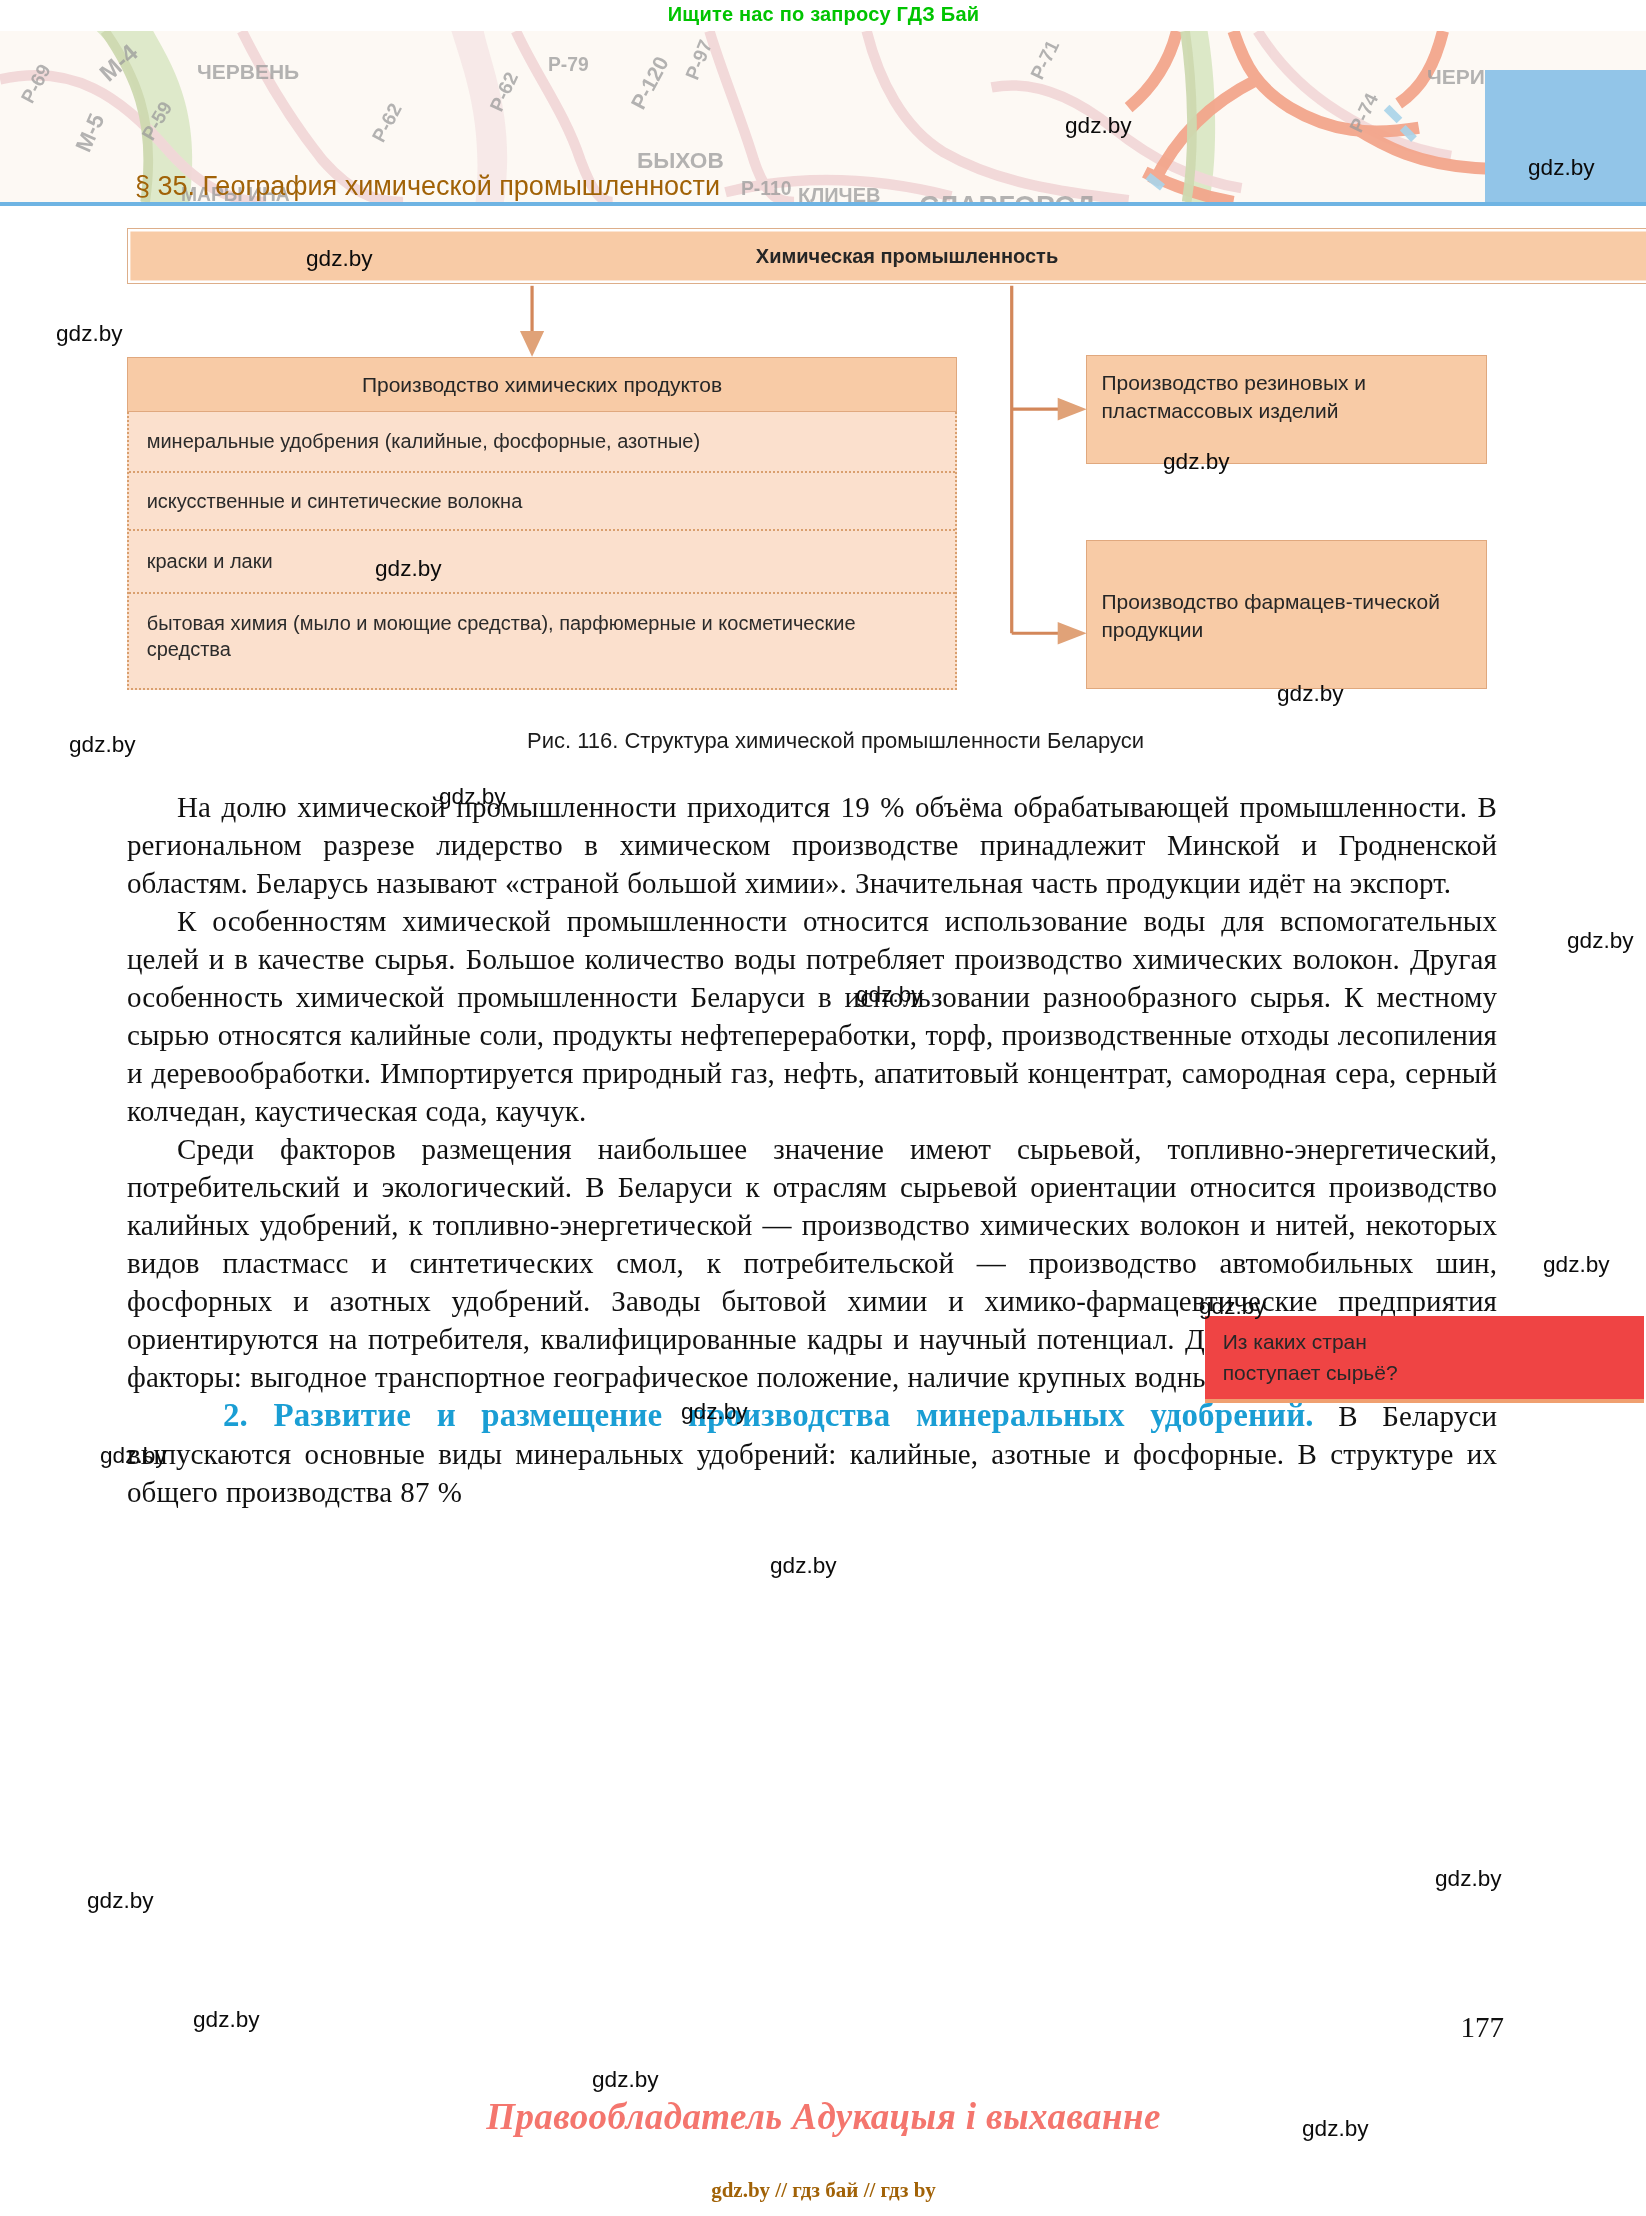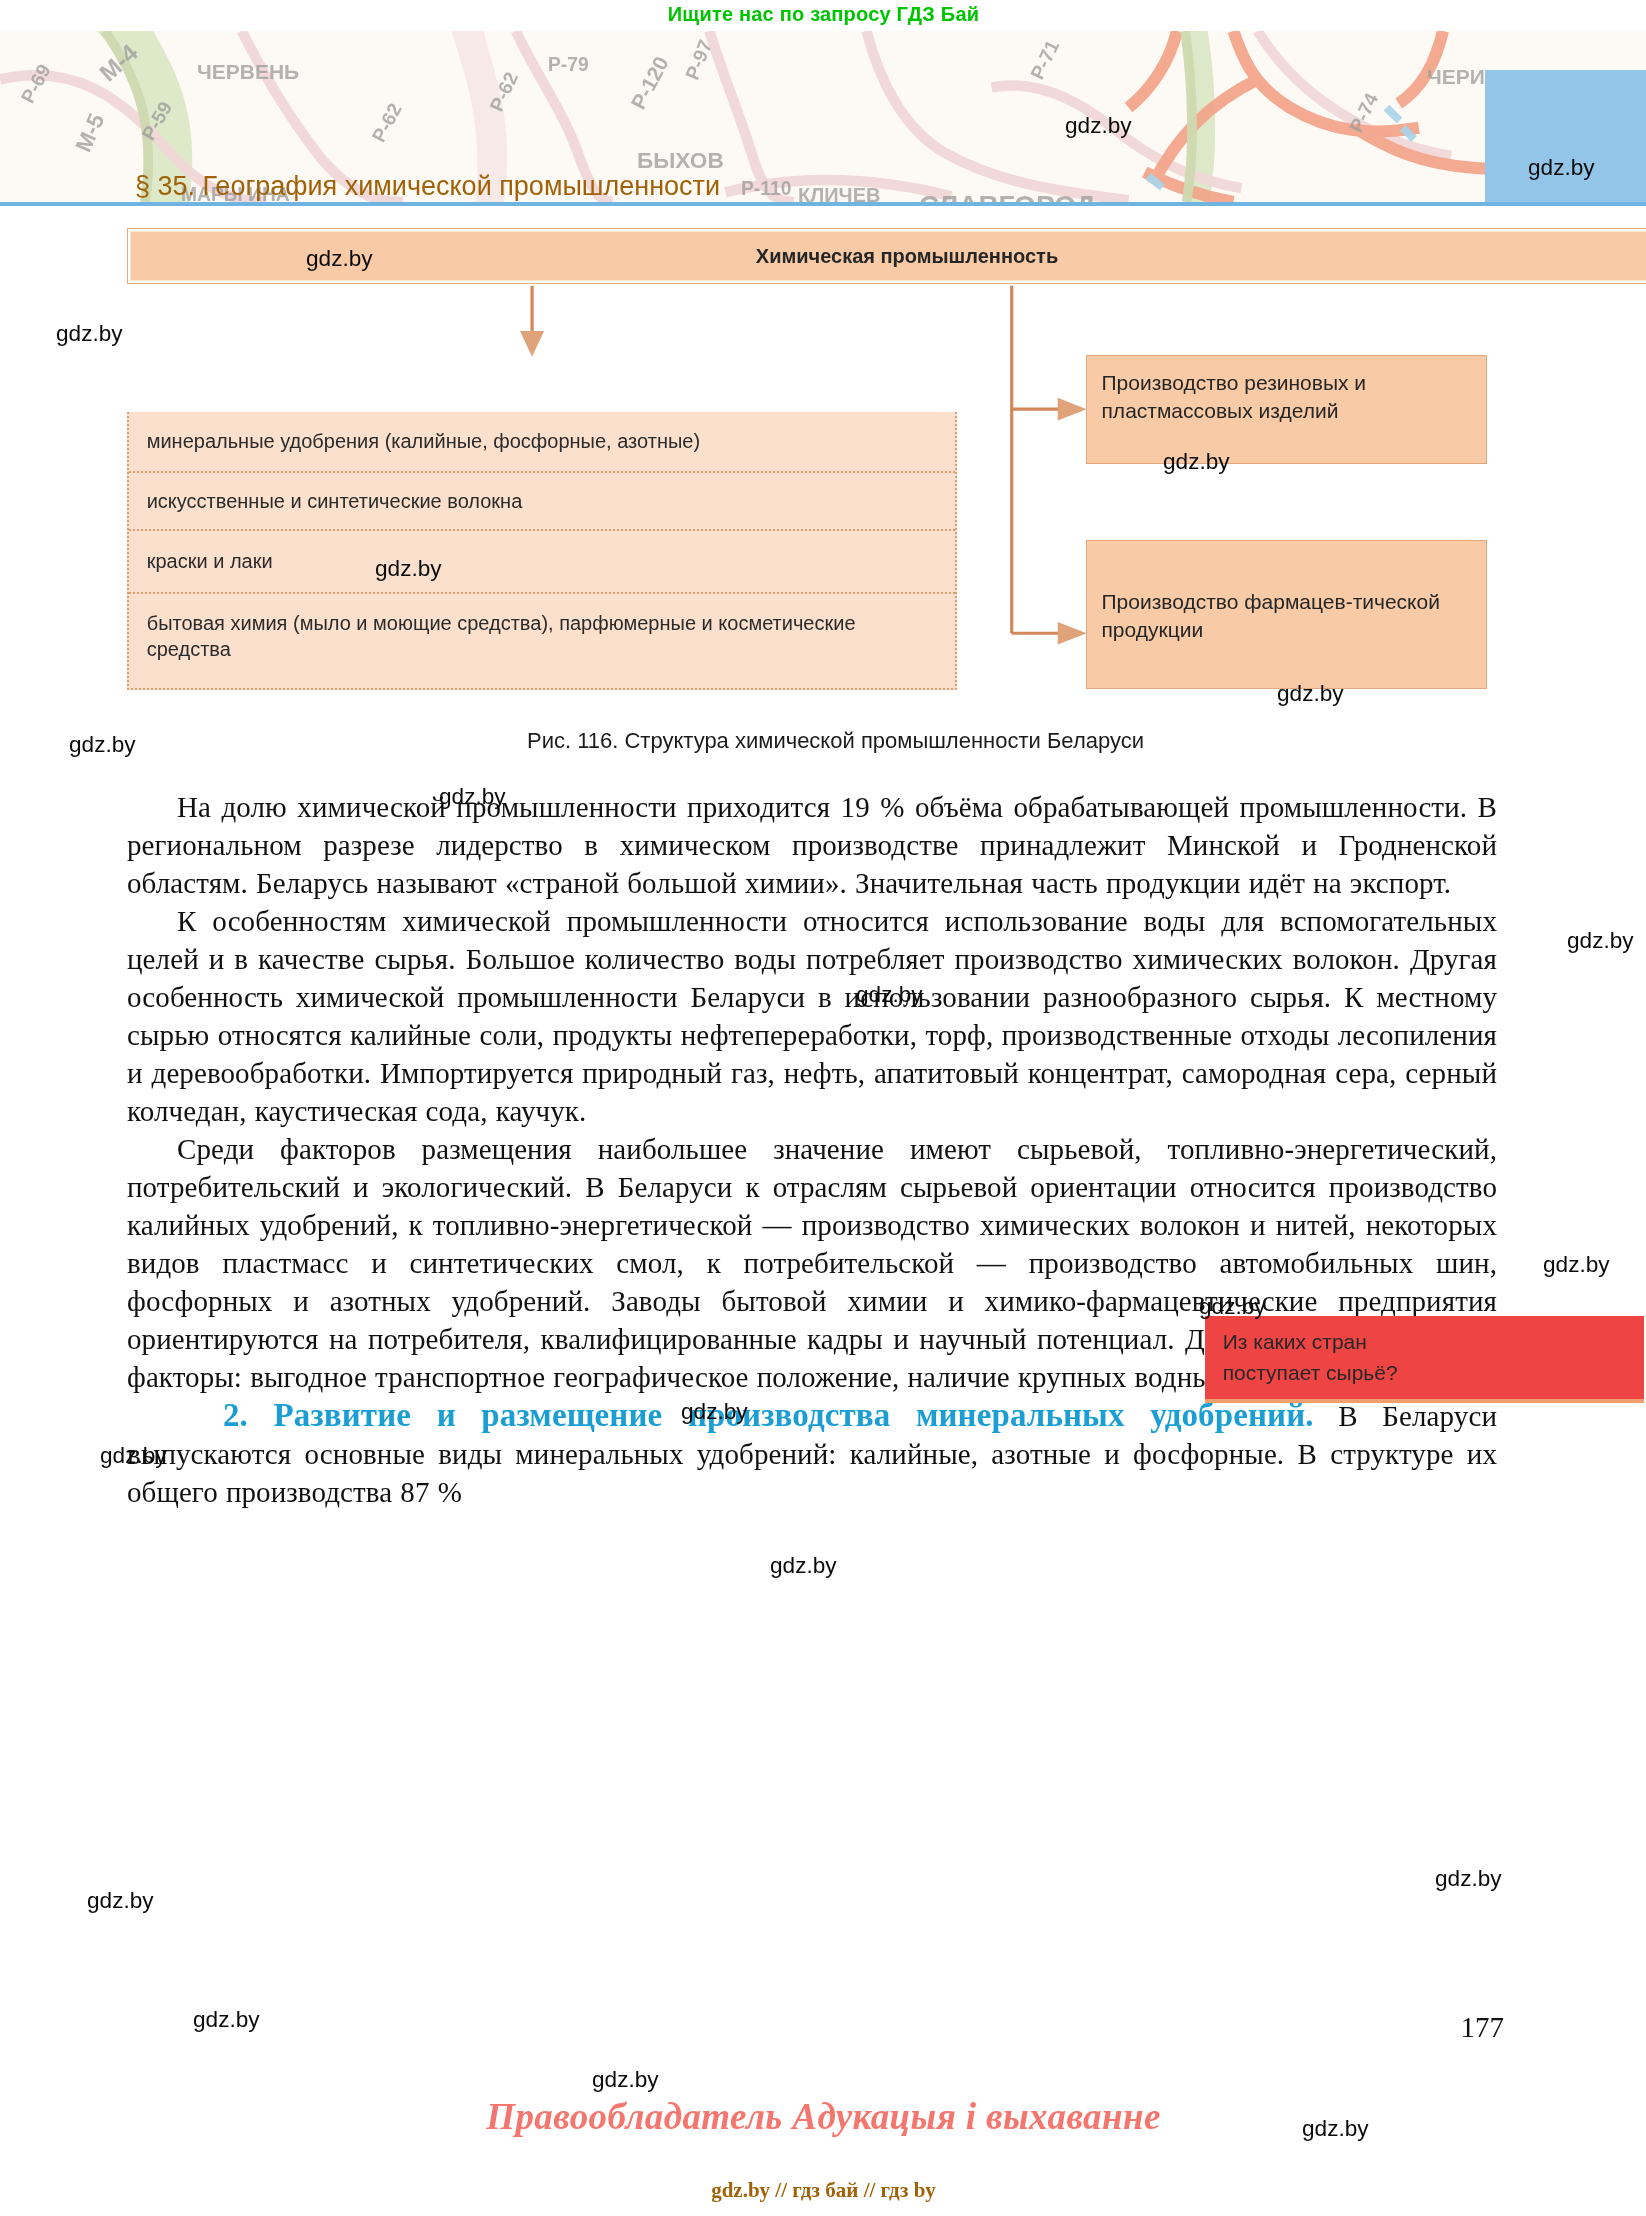--- a/index.html
+++ b/index.html
@@ -306,20 +306,21 @@
 
     <line x1="1255" y1="252" x2="1318" y2="252" stroke="#d3875a" stroke-width="4"></line>
     <polygon points="1348,252 1312,238 1312,266" fill="#e0a278"></polygon>
 
     <line x1="1255" y1="530" x2="1318" y2="530" stroke="#d3875a" stroke-width="4"></line>
     <polygon points="1348,530 1312,516 1312,544" fill="#e0a278"></polygon>
   </svg>
 
   <div class="dbox" id="box-root">Химическая промышленность</div>
 
+  <div class="dbox" id="box-chemprod">Производство химических продуктов</div>
 
   <div class="listwrap">
     <div class="litem litem-1">минеральные удобрения (калийные, фосфорные, азотные)</div>
     <div class="litem litem-2">искусственные и синтетические волокна</div>
     <div class="litem litem-3">краски и лаки</div>
     <div class="litem litem-4">бытовая химия (мыло и моющие средства), парфюмерные и косметические средства</div>
   </div>
 
   <div class="dbox" id="box-rubber">Производство резиновых и пластмассовых изделий</div>
   <div class="dbox" id="box-pharma">Производство фармацев-тической продукции</div>

